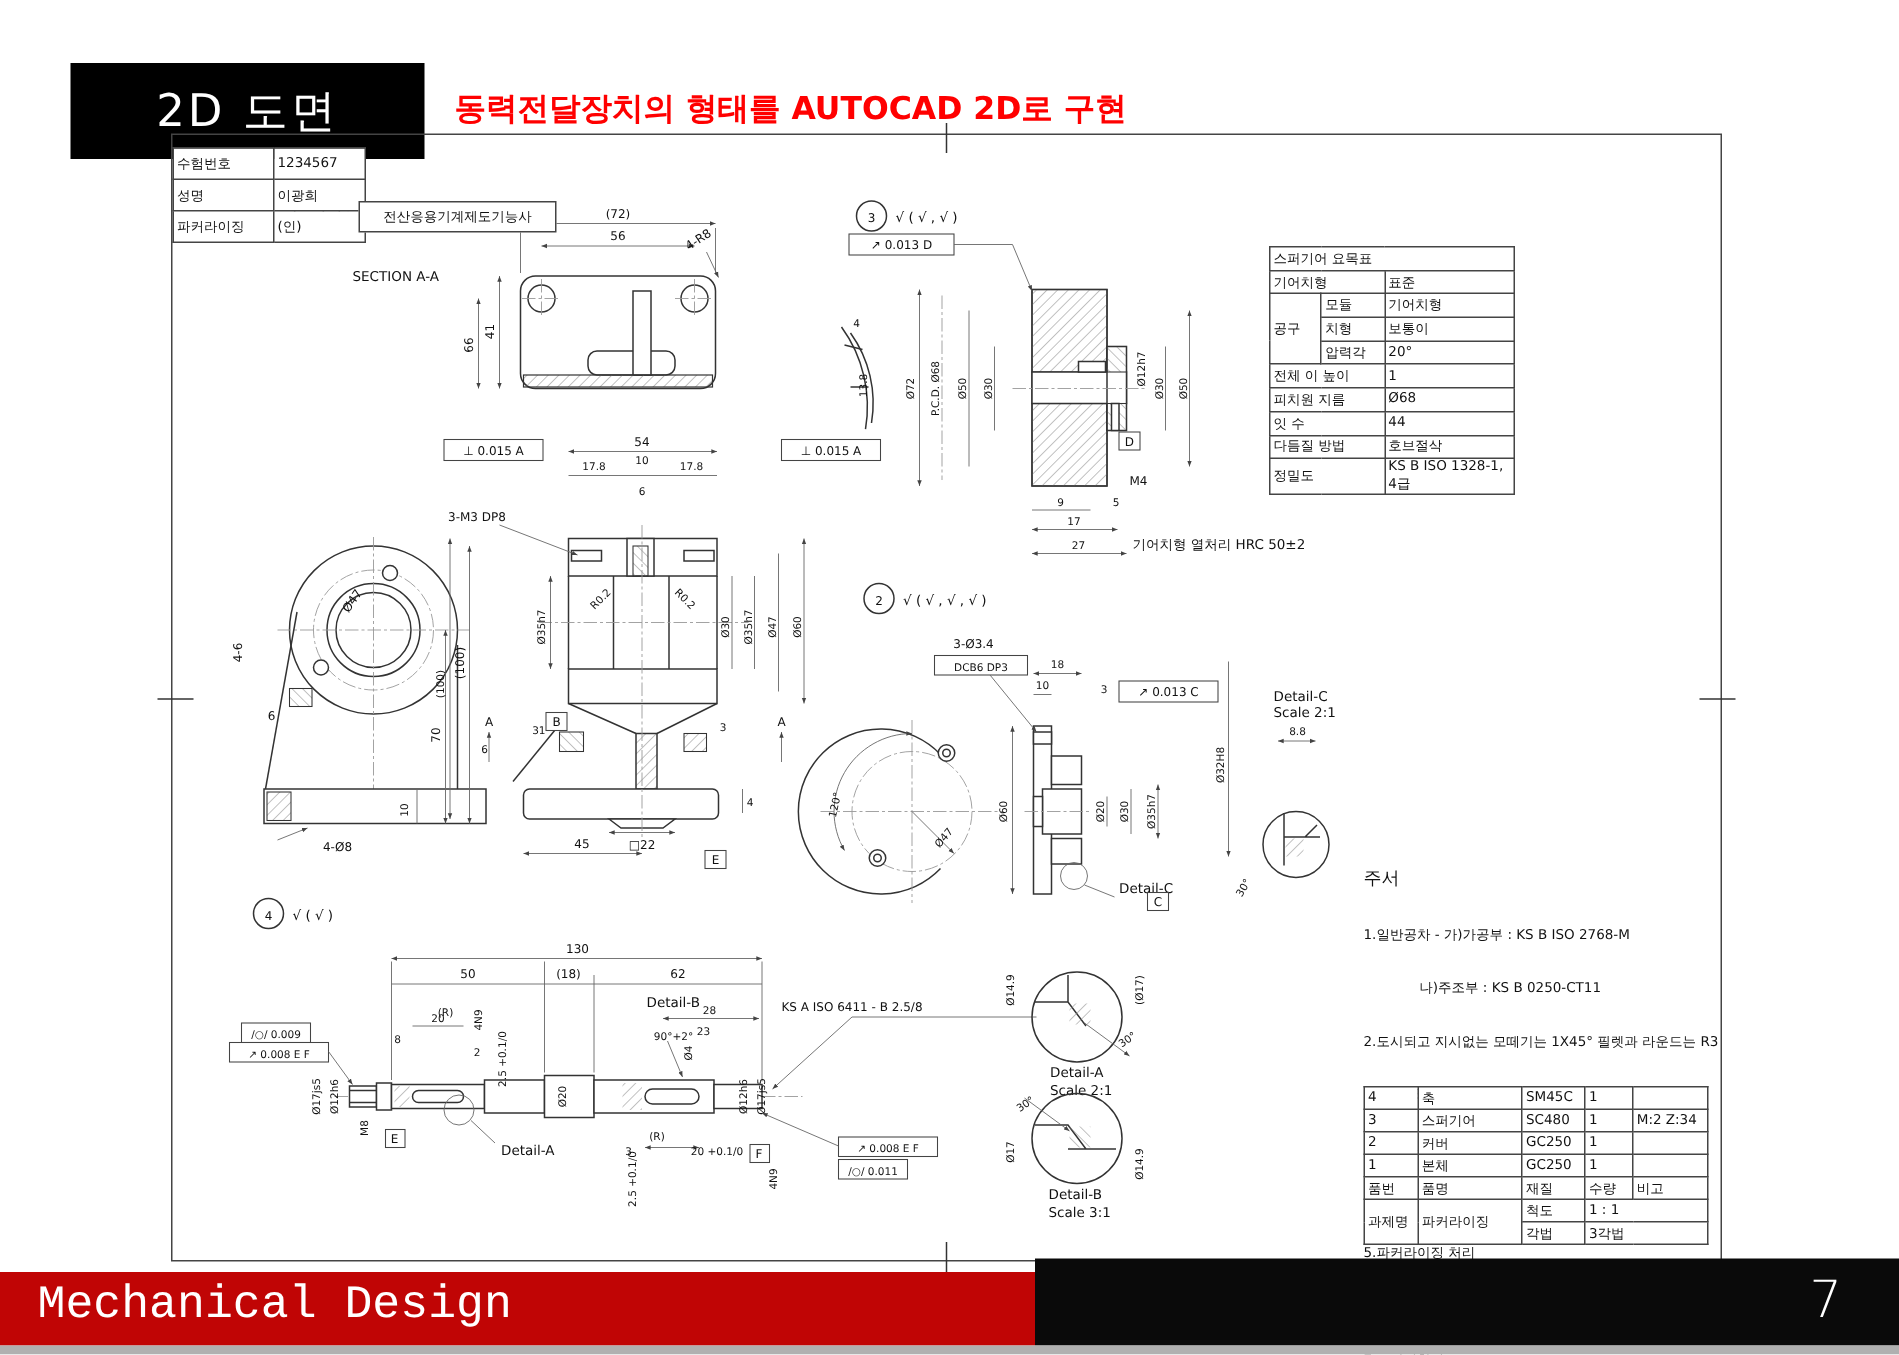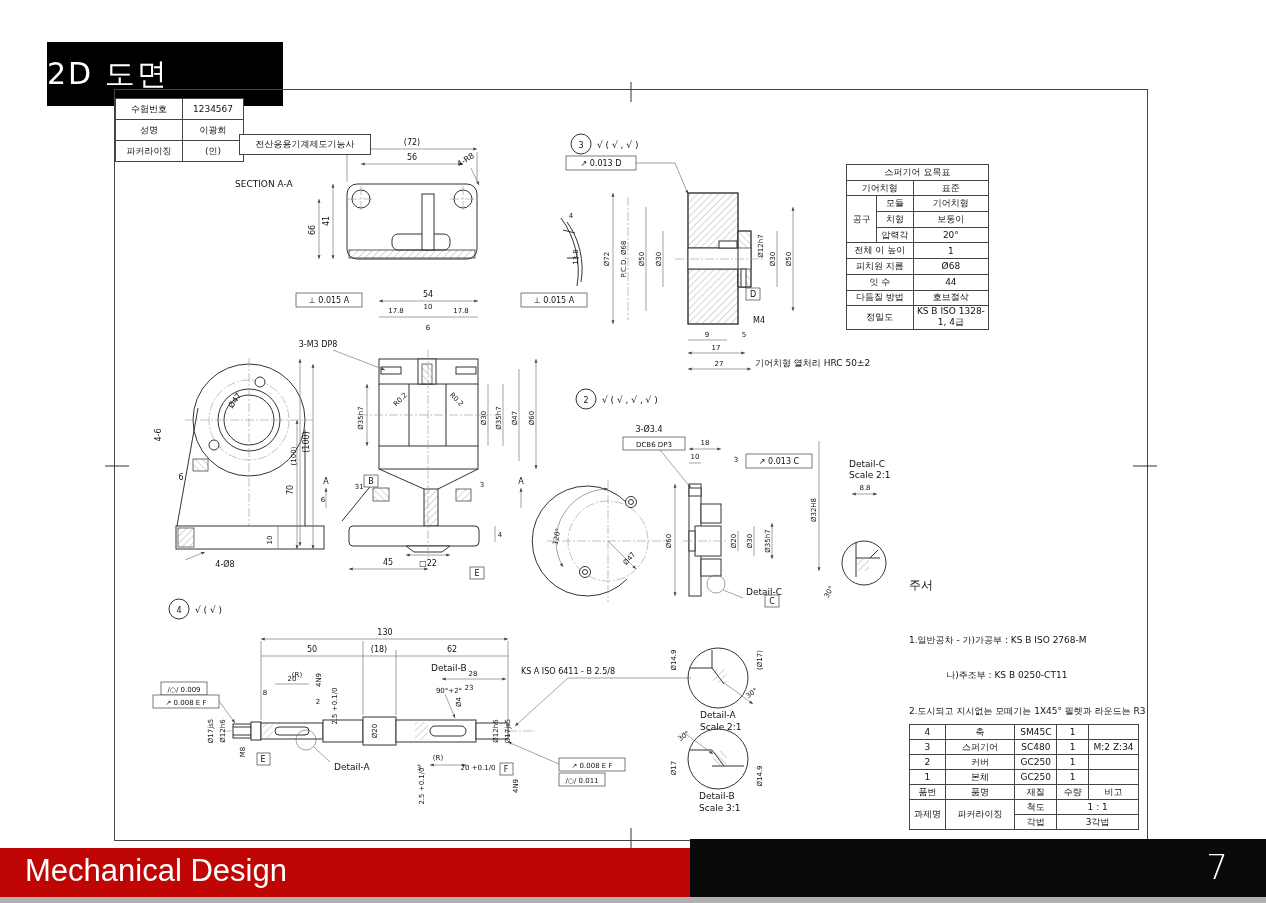--- a/index.html
+++ b/index.html
@@ -1,58 +1,59 @@
 <!DOCTYPE html>
 <html><head>
 <meta charset="utf-8">
 <style>
   html,body{margin:0;padding:0;background:#e8e8e8;}
   .slide{position:relative;width:1266px;height:903px;background:#ffffff;overflow:hidden;
          font-family:"DejaVu Sans",sans-serif;}
   .title-box{position:absolute;left:47px;top:42px;width:236px;height:64px;background:#000;
-             color:#fff;font-size:30px;display:flex;align-items:center;
+             color:#fff;font-size:30px;display:flex;align-items:center;justify-content:center;
              letter-spacing:2px;}
   .subtitle{position:absolute;left:303px;top:58px;color:#ff0000;font-size:21px;font-weight:bold;}
   .sheet{position:absolute;left:114px;top:89px;width:1032px;height:750px;border:1px solid #444;}
   .sheet svg{position:absolute;left:0;top:0;overflow:visible;}
   svg text{font-family:"DejaVu Sans",sans-serif;fill:#111;}
   .d{font-size:8px;text-anchor:middle;}
   .d7{font-size:7px;text-anchor:middle;}
   .lab{font-size:9px;}
   .o{fill:#fff;stroke:#333;stroke-width:1;}
   .ln{fill:none;stroke:#333;stroke-width:1;}
   .dim{stroke:#666;stroke-width:.6;fill:none;}
   .cl{stroke:#999;stroke-width:.6;stroke-dasharray:9 2 2 2;fill:none;}
   .fr{fill:#fff;stroke:#444;stroke-width:.7;}
   table{border-collapse:collapse;}
   .exam,.cert,.gt,.pt{position:absolute;font-size:9px;color:#111;}
-  .exam td,.gt td,.pt td{border:1px solid #444;text-align:center;vertical-align:middle;
+  .exam td,.gt td,.pt td{border:1px solid #444;text-align:left;vertical-align:middle;
       padding:0 2px;height:20px;background:#fff;}
   .gt td{height:14.7px;}
   .pt td{height:14px;}
   .cert{border:1px solid #444;width:130px;height:19px;display:flex;align-items:center;
         justify-content:center;background:#fff;margin-top:36px;}
   .notes{position:absolute;left:794px;top:466px;width:250px;font-size:9px;line-height:11.8px;
          color:#111;white-space:pre;}
-  .notes .hd{font-size:12px;margin-bottom:20px;}
+  .notes .hd{font-size:12px;margin-bottom:4px;}
   .footer-red{position:absolute;left:0;top:848px;width:690px;height:49px;background:#c00505;}
   .footer-black{position:absolute;left:690px;top:839px;width:576px;height:58px;background:#0a0a0a;}
   .footer-gray{position:absolute;left:0;top:897px;width:1266px;height:6px;background:#b0b0b0;}
-  .brand{position:absolute;left:25px;top:5px;color:#fff;font-family:Liberation Sans, sans-serif;
+  .brand{position:absolute;left:25px;top:5px;color:#fff;font-family:Liberation Mono, monospace;
          font-size:31px;}
   .pageno{position:absolute;right:38px;top:8px;color:#fff;font-size:34px;font-weight:300;}
 </style>
 </head>
 <body>
 
 <div class="slide">
 
   <div class="title-box">
     <span>2D 도면</span>
   </div>
+  <div class="subtitle">동력전달장치의 형태를 AUTOCAD 2D로 구현</div>
 
   <div class="sheet">
 
     <svg width="1032" height="750" viewBox="0 0 1032 750">
       <defs>
         <pattern id="h" patternUnits="userSpaceOnUse" width="5" height="5" patternTransform="rotate(45)">
           <line x1="0" y1="0" x2="0" y2="5" stroke="#8a8a8a" stroke-width="0.7"></line>
         </pattern>
         <pattern id="h2" patternUnits="userSpaceOnUse" width="5" height="5" patternTransform="rotate(-45)">
           <line x1="0" y1="0" x2="0" y2="5" stroke="#8a8a8a" stroke-width="0.7"></line>
@@ -423,21 +424,21 @@
         <td>이광희</td>
       </tr>
       <tr>
         <td>파커라이징</td>
         <td>(인)</td>
       </tr>
     </tbody>
       </table>
     <div class="cert" style="left:124px;top:8px;">전산응용기계제도기능사</div>
 
-    <table class="gt" style="left:731px;top:74px;width:143px;">
+    <table class="gt" style="left:731px;top:74px;width:164px;">
       <colgroup>
           <col style="width:38px">
           <col style="width:47px">
           <col style="width:96px">
         </colgroup>
       <tbody>
           <tr>
             <td colspan="3">스퍼기어 요목표</td>
           </tr>
       <tr>

